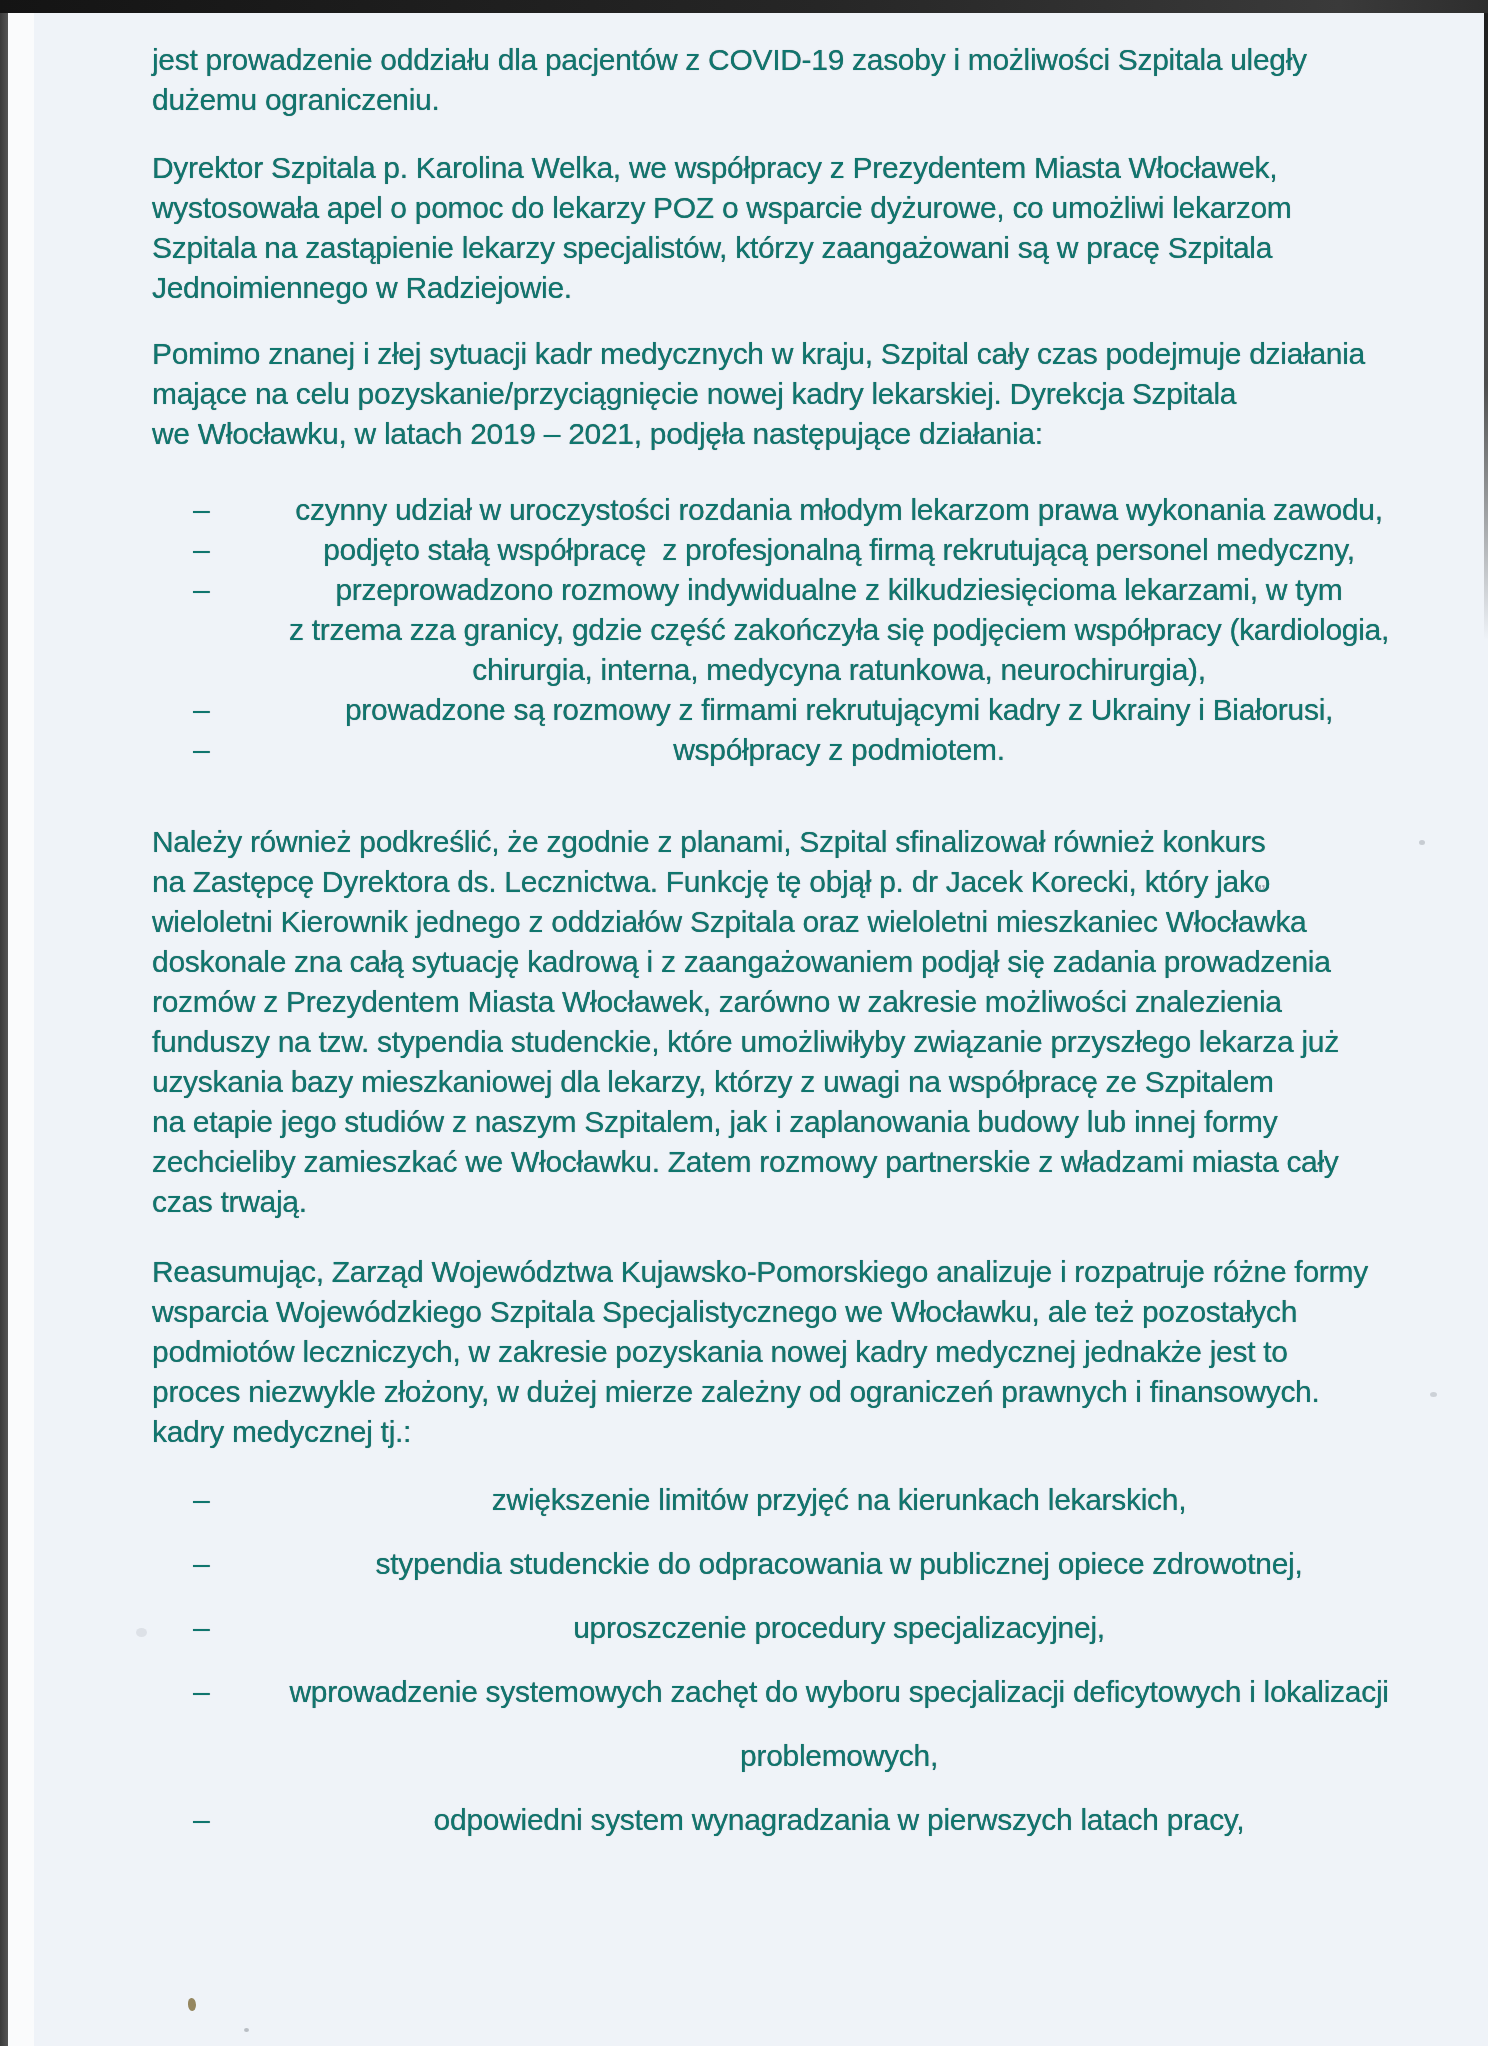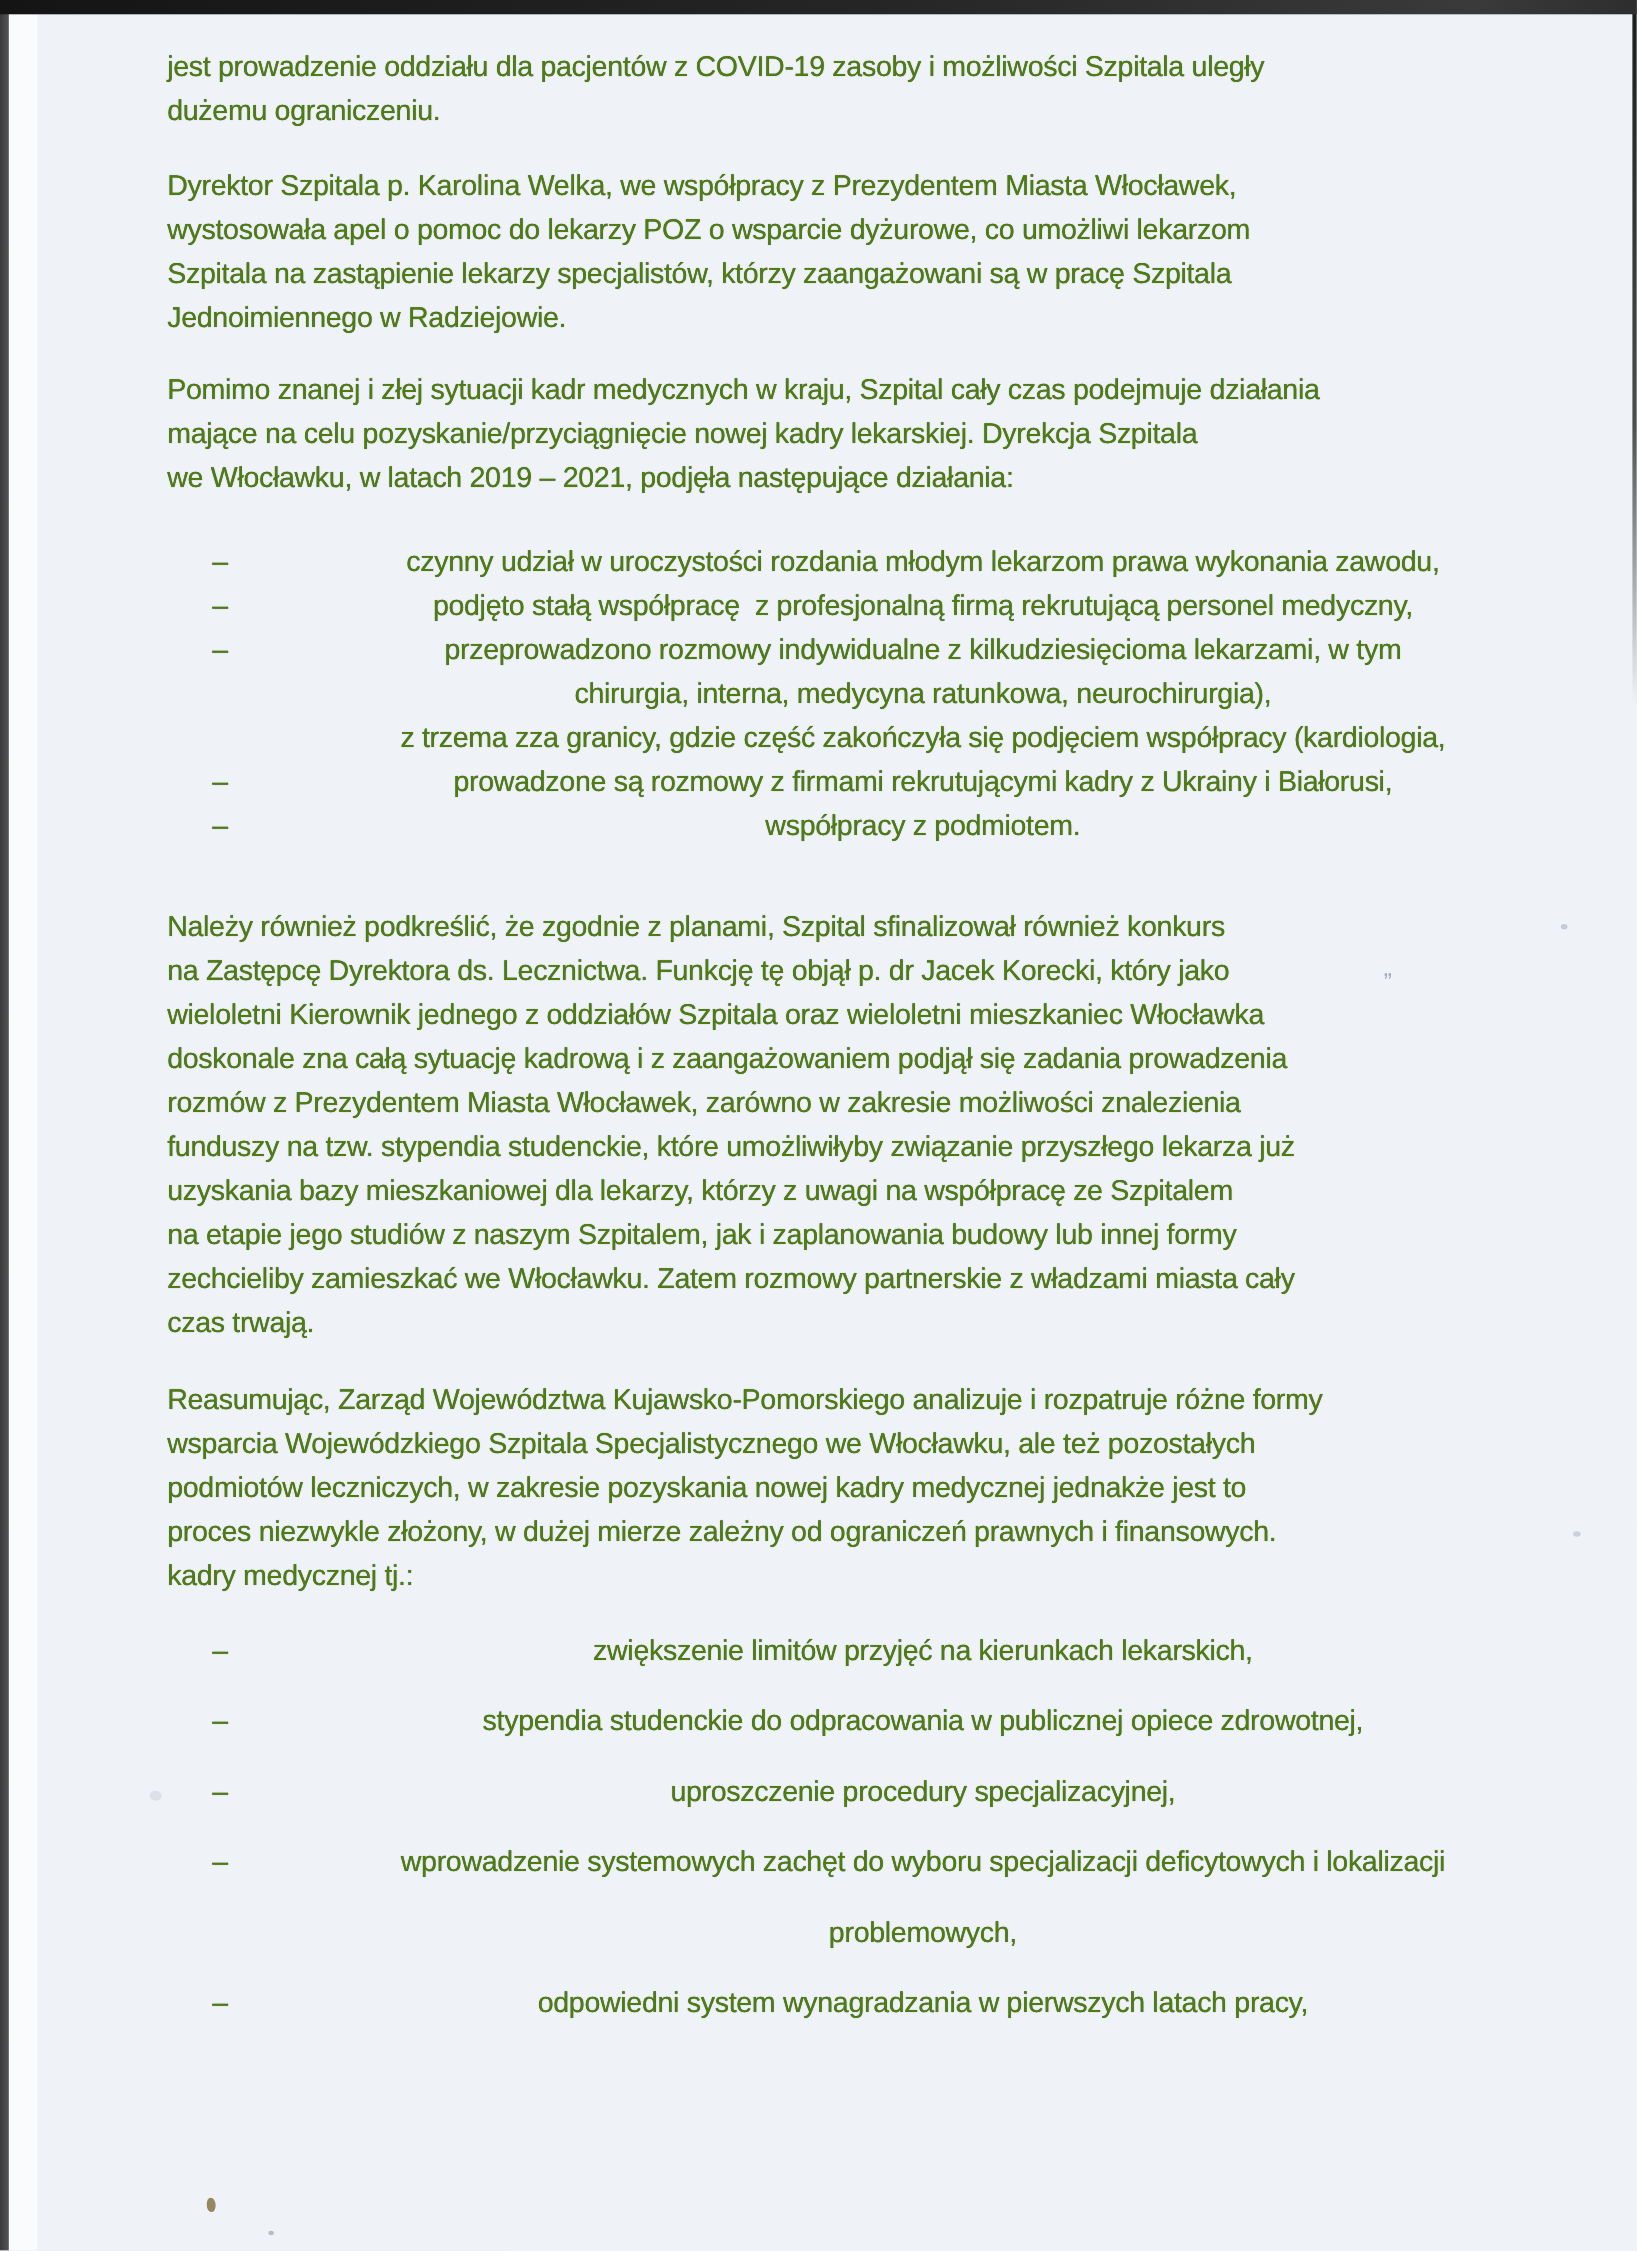--- a/index.html
+++ b/index.html
@@ -34,22 +34,22 @@
   }
   .edge-right {
     position: absolute; top: 0; right: 0; width: 4px; height: 640px;
     background: linear-gradient(to bottom, #1c1c1c, #4d4d4d 60%, rgba(90,90,90,0));
     z-index: 4;
   }
   
   .content {
     position: relative;
     padding: 40px 40px 0 152px;
-    color: #4d7c0f;
-    font-size: 26px;
+    color: #0f766e;
+    font-size: 30px;
     letter-spacing: -0.3px;
     text-shadow: 0 0 0.7px rgba(59,64,69,0.85);
   }
   .para { margin: 0; }
   .ln { display: block; line-height: 40px; white-space: pre; }
   #p2 { margin-top: 28px; }
   #p3 { margin-top: 26px; }
   #list1 { margin-top: 36px; }
   #p4 { margin-top: 52px; }
   #p5 { margin-top: 30px; }
@@ -118,22 +118,22 @@
       <div class="li">
         <span class="dash">–</span>
         <span class="li-body">
           <span class="ln">podjęto stałą współpracę  z profesjonalną firmą rekrutującą personel medyczny,</span>
         </span>
       </div>
       <div class="li">
         <span class="dash">–</span>
         <span class="li-body">
           <span class="ln">przeprowadzono rozmowy indywidualne z kilkudziesięcioma lekarzami, w tym</span>
+          <span class="ln">z trzema zza granicy, gdzie część zakończyła się podjęciem współpracy (kardiologia,</span>
           <span class="ln">chirurgia, interna, medycyna ratunkowa, neurochirurgia),</span>
-          <span class="ln">z trzema zza granicy, gdzie część zakończyła się podjęciem współpracy (kardiologia,</span>
         </span>
       </div>
       <div class="li">
         <span class="dash">–</span>
         <span class="li-body">
           <span class="ln">prowadzone są rozmowy z firmami rekrutującymi kadry z Ukrainy i Białorusi,</span>
         </span>
       </div>
       <div class="li">
         <span class="dash">–</span>

